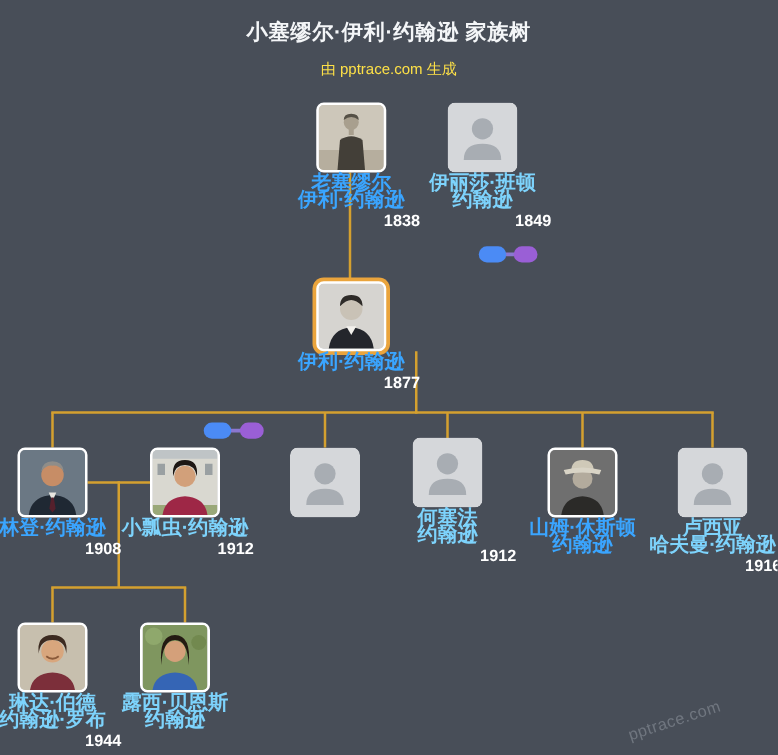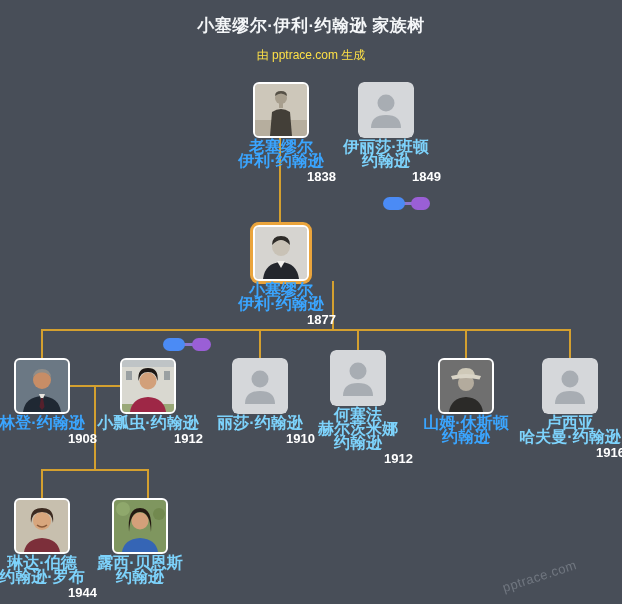--- a/index.html
+++ b/index.html
@@ -113,21 +113,20 @@
     <div class="photo selected">
       <svg viewBox="0 0 52 52">
         <rect width="52" height="52" fill="#d6d4d0"></rect>
         <path d="M8 52 Q10 36 26 35 Q42 36 44 52 Z" fill="#24262c"></path>
         <path d="M22 34 L26 41 L30 34 Z" fill="#f2f0ec"></path>
         <circle cx="26" cy="20" r="9" fill="#c9c2b6"></circle>
         <path d="M17 18 Q17 9 26 9 Q35 9 35 18 Q30 13 26 13 Q22 13 17 18" fill="#2e2b28"></path>
       </svg>
     </div>
     <div class="plabel">
-      <div class="nm male">小塞缪尔</div>
       <div class="nm male">伊利·约翰逊</div>
       <div class="yr">1877</div>
     </div>
   </div>
 
 
   <div class="node" style="left:-13px;top:358px">
     <div class="photo">
       <svg viewBox="0 0 52 52">
         <rect width="52" height="52" fill="#6b7884"></rect>
@@ -164,37 +163,32 @@
   </div>
 
   <div class="node" style="left:205px;top:358px">
     <div class="avatar">
       <svg viewBox="0 0 56 56">
         <rect width="56" height="56" rx="6" fill="#d5d7da"></rect>
         <circle cx="28" cy="21" r="8.5" fill="#a8adb3"></circle>
         <path d="M13 46 q0 -13 15 -13 q15 0 15 13 z" fill="#a8adb3"></path>
       </svg>
     </div>
-    <div class="plabel">
-      <div class="nm female">丽莎·约翰逊</div>
-      <div class="yr">1910</div>
-    </div>
   </div>
 
   <div class="node" style="left:303px;top:350px">
     <div class="avatar">
       <svg viewBox="0 0 56 56">
         <rect width="56" height="56" rx="6" fill="#d5d7da"></rect>
         <circle cx="28" cy="21" r="8.5" fill="#a8adb3"></circle>
         <path d="M13 46 q0 -13 15 -13 q15 0 15 13 z" fill="#a8adb3"></path>
       </svg>
     </div>
     <div class="plabel">
       <div class="nm female">何塞法</div>
-      <div class="nm female">赫尔茨米娜</div>
       <div class="nm female">约翰逊</div>
       <div class="yr">1912</div>
     </div>
   </div>
 
   <div class="node" style="left:411px;top:358px">
     <div class="photo">
       <svg viewBox="0 0 52 52">
         <rect width="52" height="52" fill="#6f6f6f"></rect>
         <path d="M9 52 Q11 38 26 37 Q41 38 43 52 Z" fill="#2b2a28"></path>

